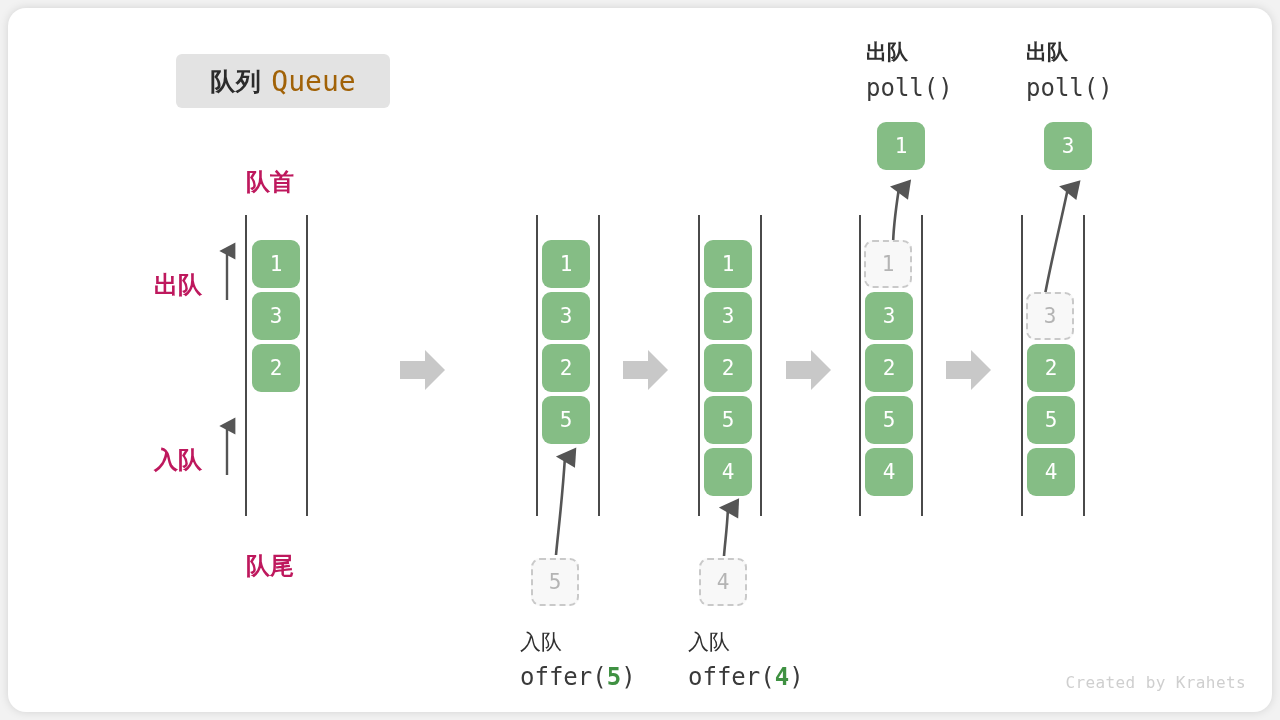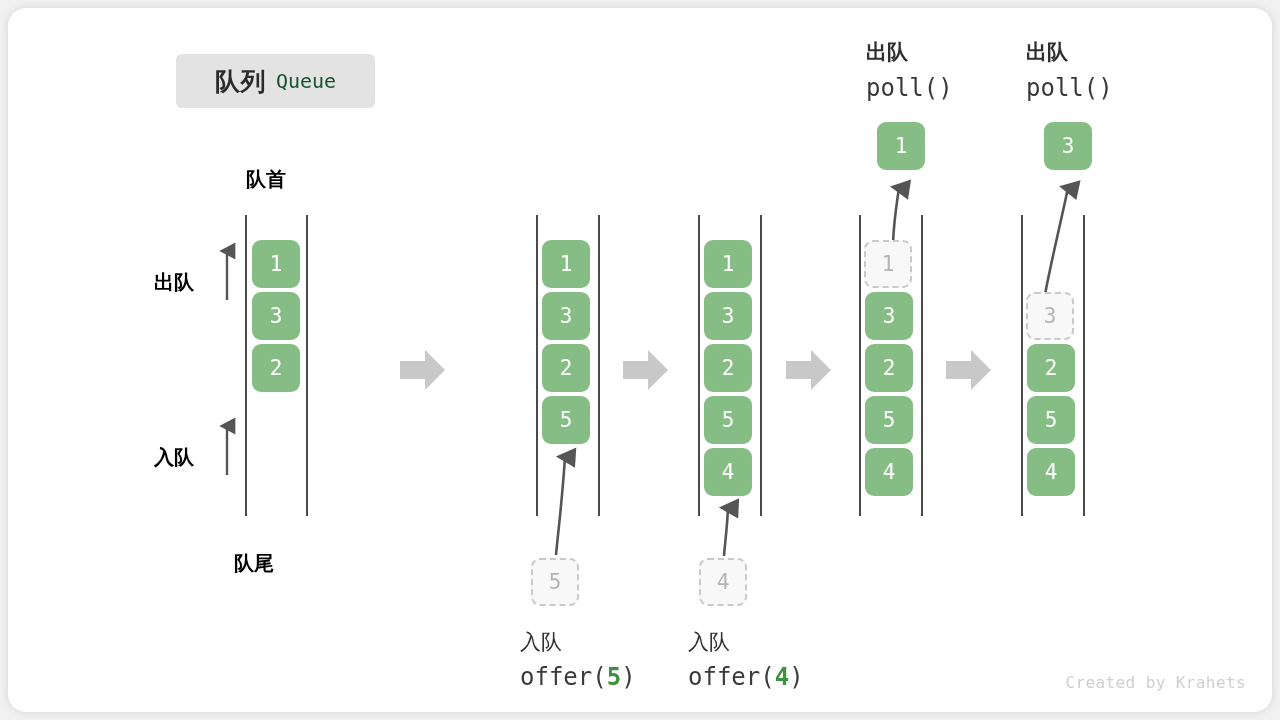--- a/index.html
+++ b/index.html
@@ -24,43 +24,43 @@
     height: 704px;
     background: #ffffff;
     border-radius: 18px;
     box-shadow: 0 0 10px rgba(0,0,0,0.13);
   }
   .abs { position: absolute; }
 
   
   #title-chip {
     left: 168px; top: 46px;
-    width: 199px; height: 54px;
+    width: 214px; height: 54px;
     background: #e3e3e3;
     border-radius: 6px;
     display: flex; align-items: center; justify-content: center;
     gap: 10px;
   }
   #title-chip .cn {
     font-size: 25px;
     font-weight: bold;
     color: #2b2b2b;
     letter-spacing: 0.5px;
   }
   #title-chip .en {
     font-family: "DejaVu Sans Mono", "Liberation Mono", monospace;
-    font-size: 20px;
-    color: #14532d;
+    font-size: 28px;
+    color: #a16207;
   }
 
   
   .cnlabel {
-    font-size: 20px;
+    font-size: 24px;
     font-weight: bold;
-    color: #000000;
+    color: #be185d;
     white-space: nowrap;
   }
   .mono {
     font-family: "DejaVu Sans Mono", "Liberation Mono", monospace;
     font-size: 24px;
     color: #3a3a3a;
     white-space: nowrap;
   }
   .cncap {
     font-size: 21px;
@@ -113,21 +113,21 @@
 <div id="stage">
   <div id="card" class="abs">
 
     <div id="title-chip" class="abs">
       <span class="cn">队列</span>
       <span class="en">Queue</span>
     </div>
 
     <div class="abs cnlabel" style="left:238px; top:158px;">队首</div>
 
-    <div class="abs cnlabel" style="left:226px; top:542px;">队尾</div>
+    <div class="abs cnlabel" style="left:238px; top:542px;">队尾</div>
 
     <div class="abs cnlabel" style="left:146px; top:261px;">出队</div>
     <div class="abs cnlabel" style="left:146px; top:436px;">入队</div>
 
     <svg class="abs" style="left:206px; top:234px;" width="26" height="60">
       <defs>
         <marker id="thinhead" markerWidth="8" markerHeight="8" refX="4" refY="4" orient="auto">
           <path d="M0.5,7.5 L4,0.8 L7.5,7.5 Z" fill="#555"></path>
         </marker>
       </defs>

